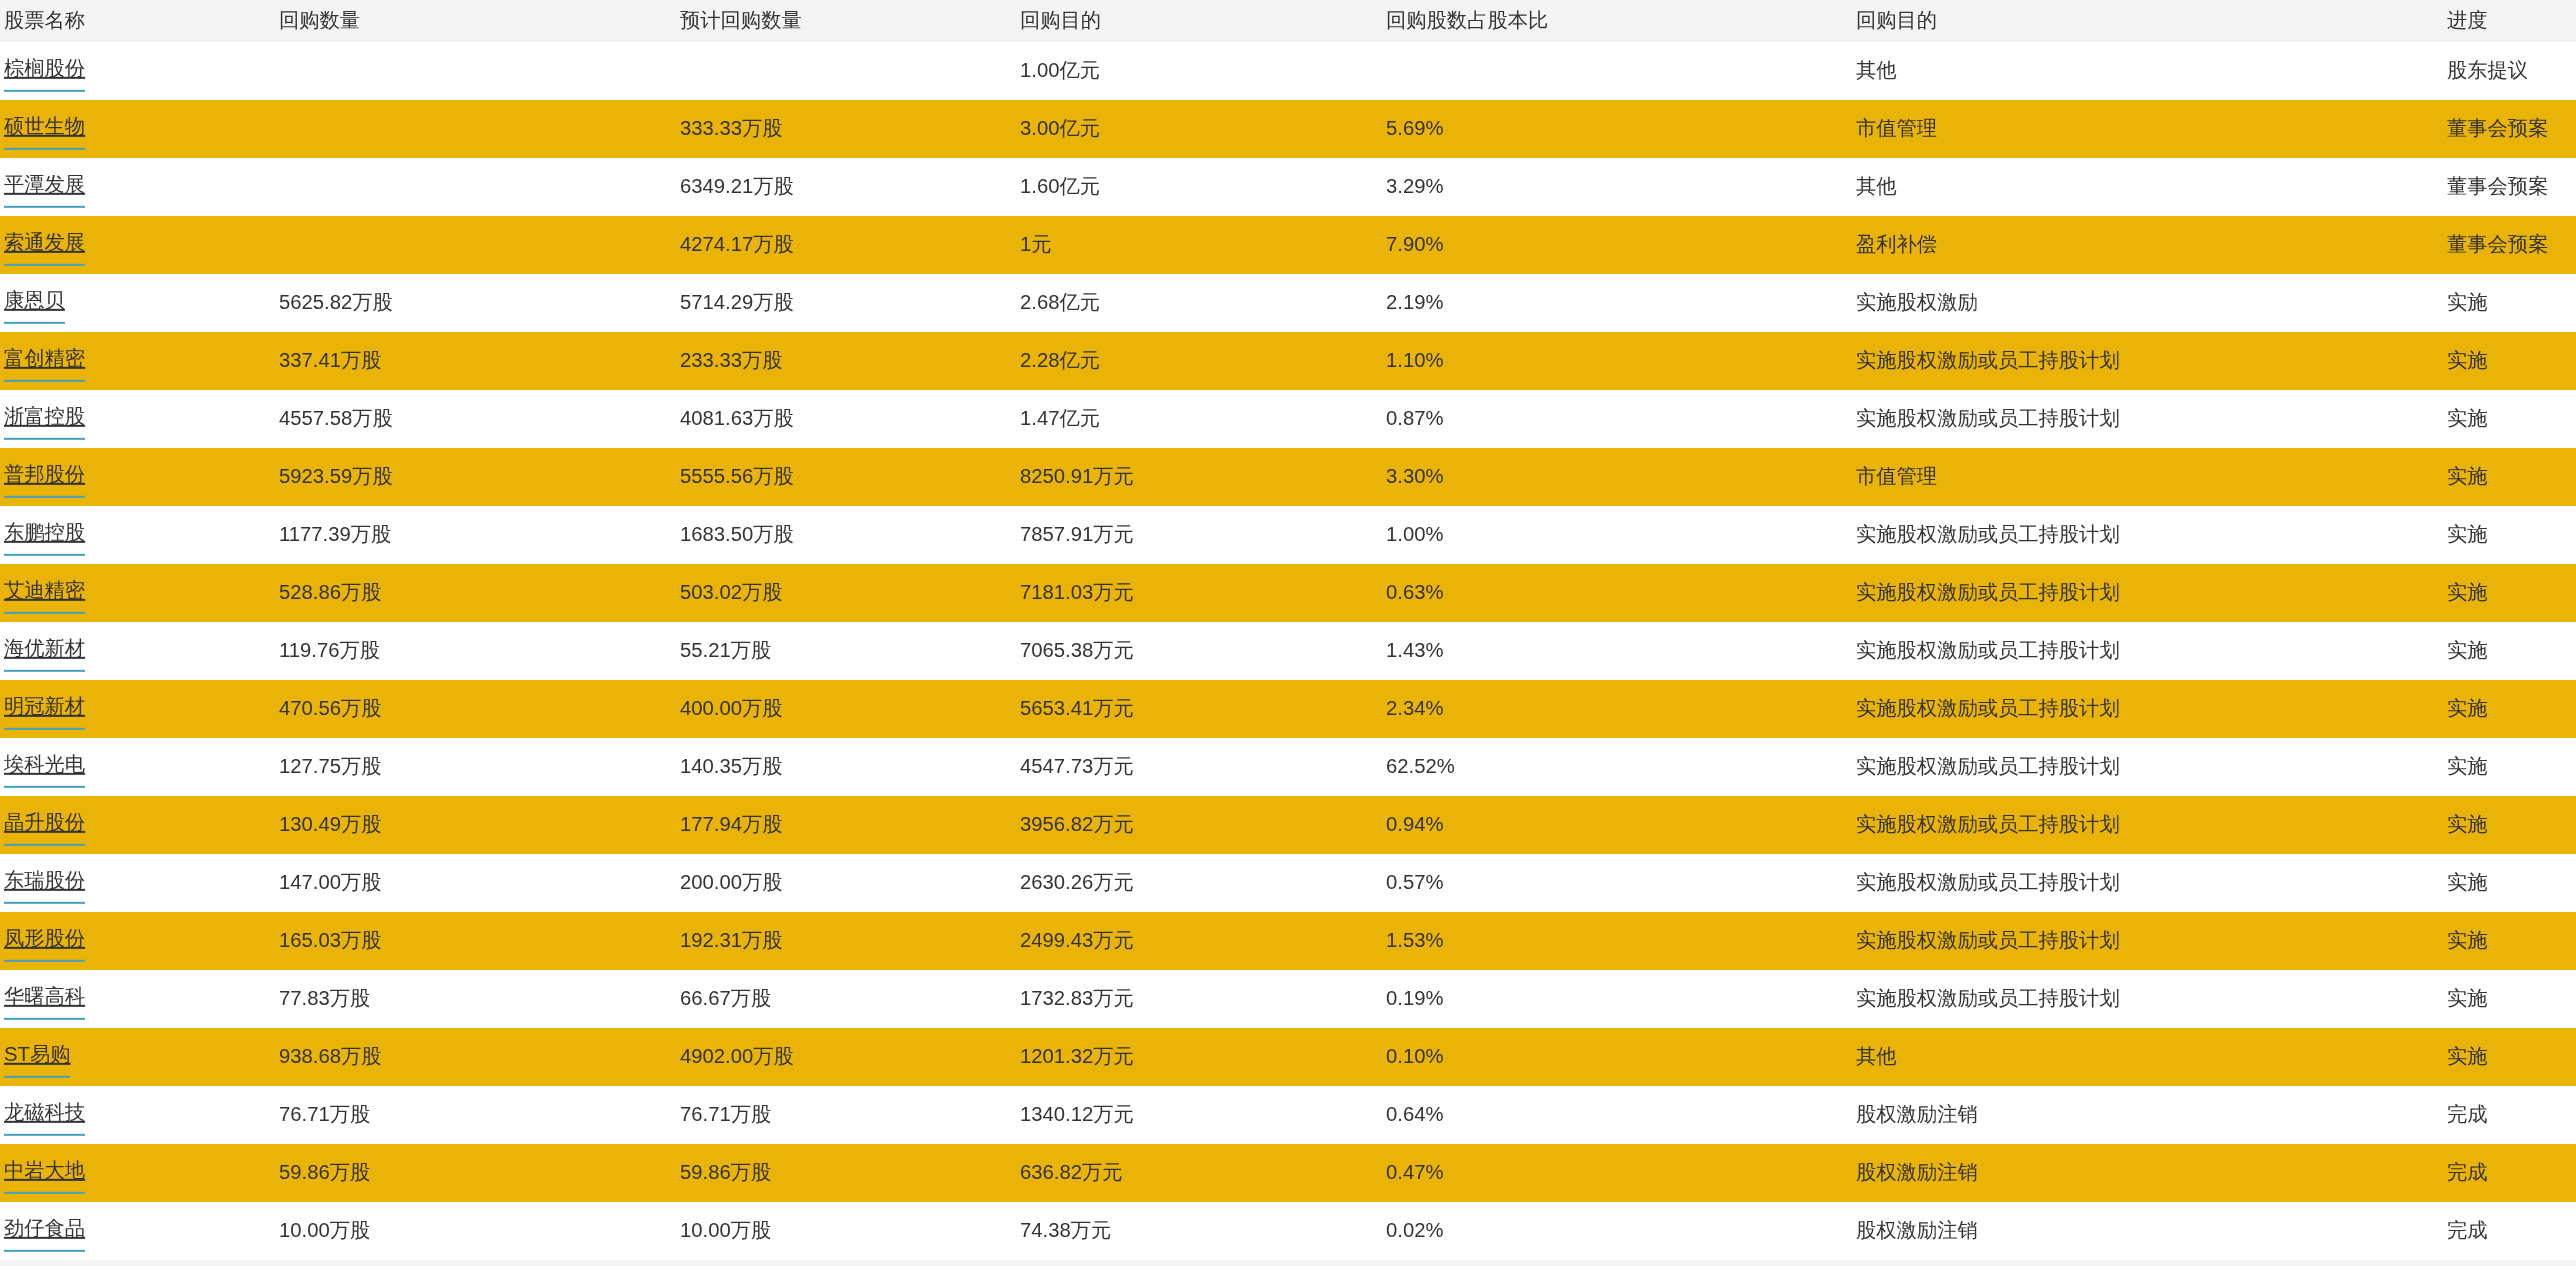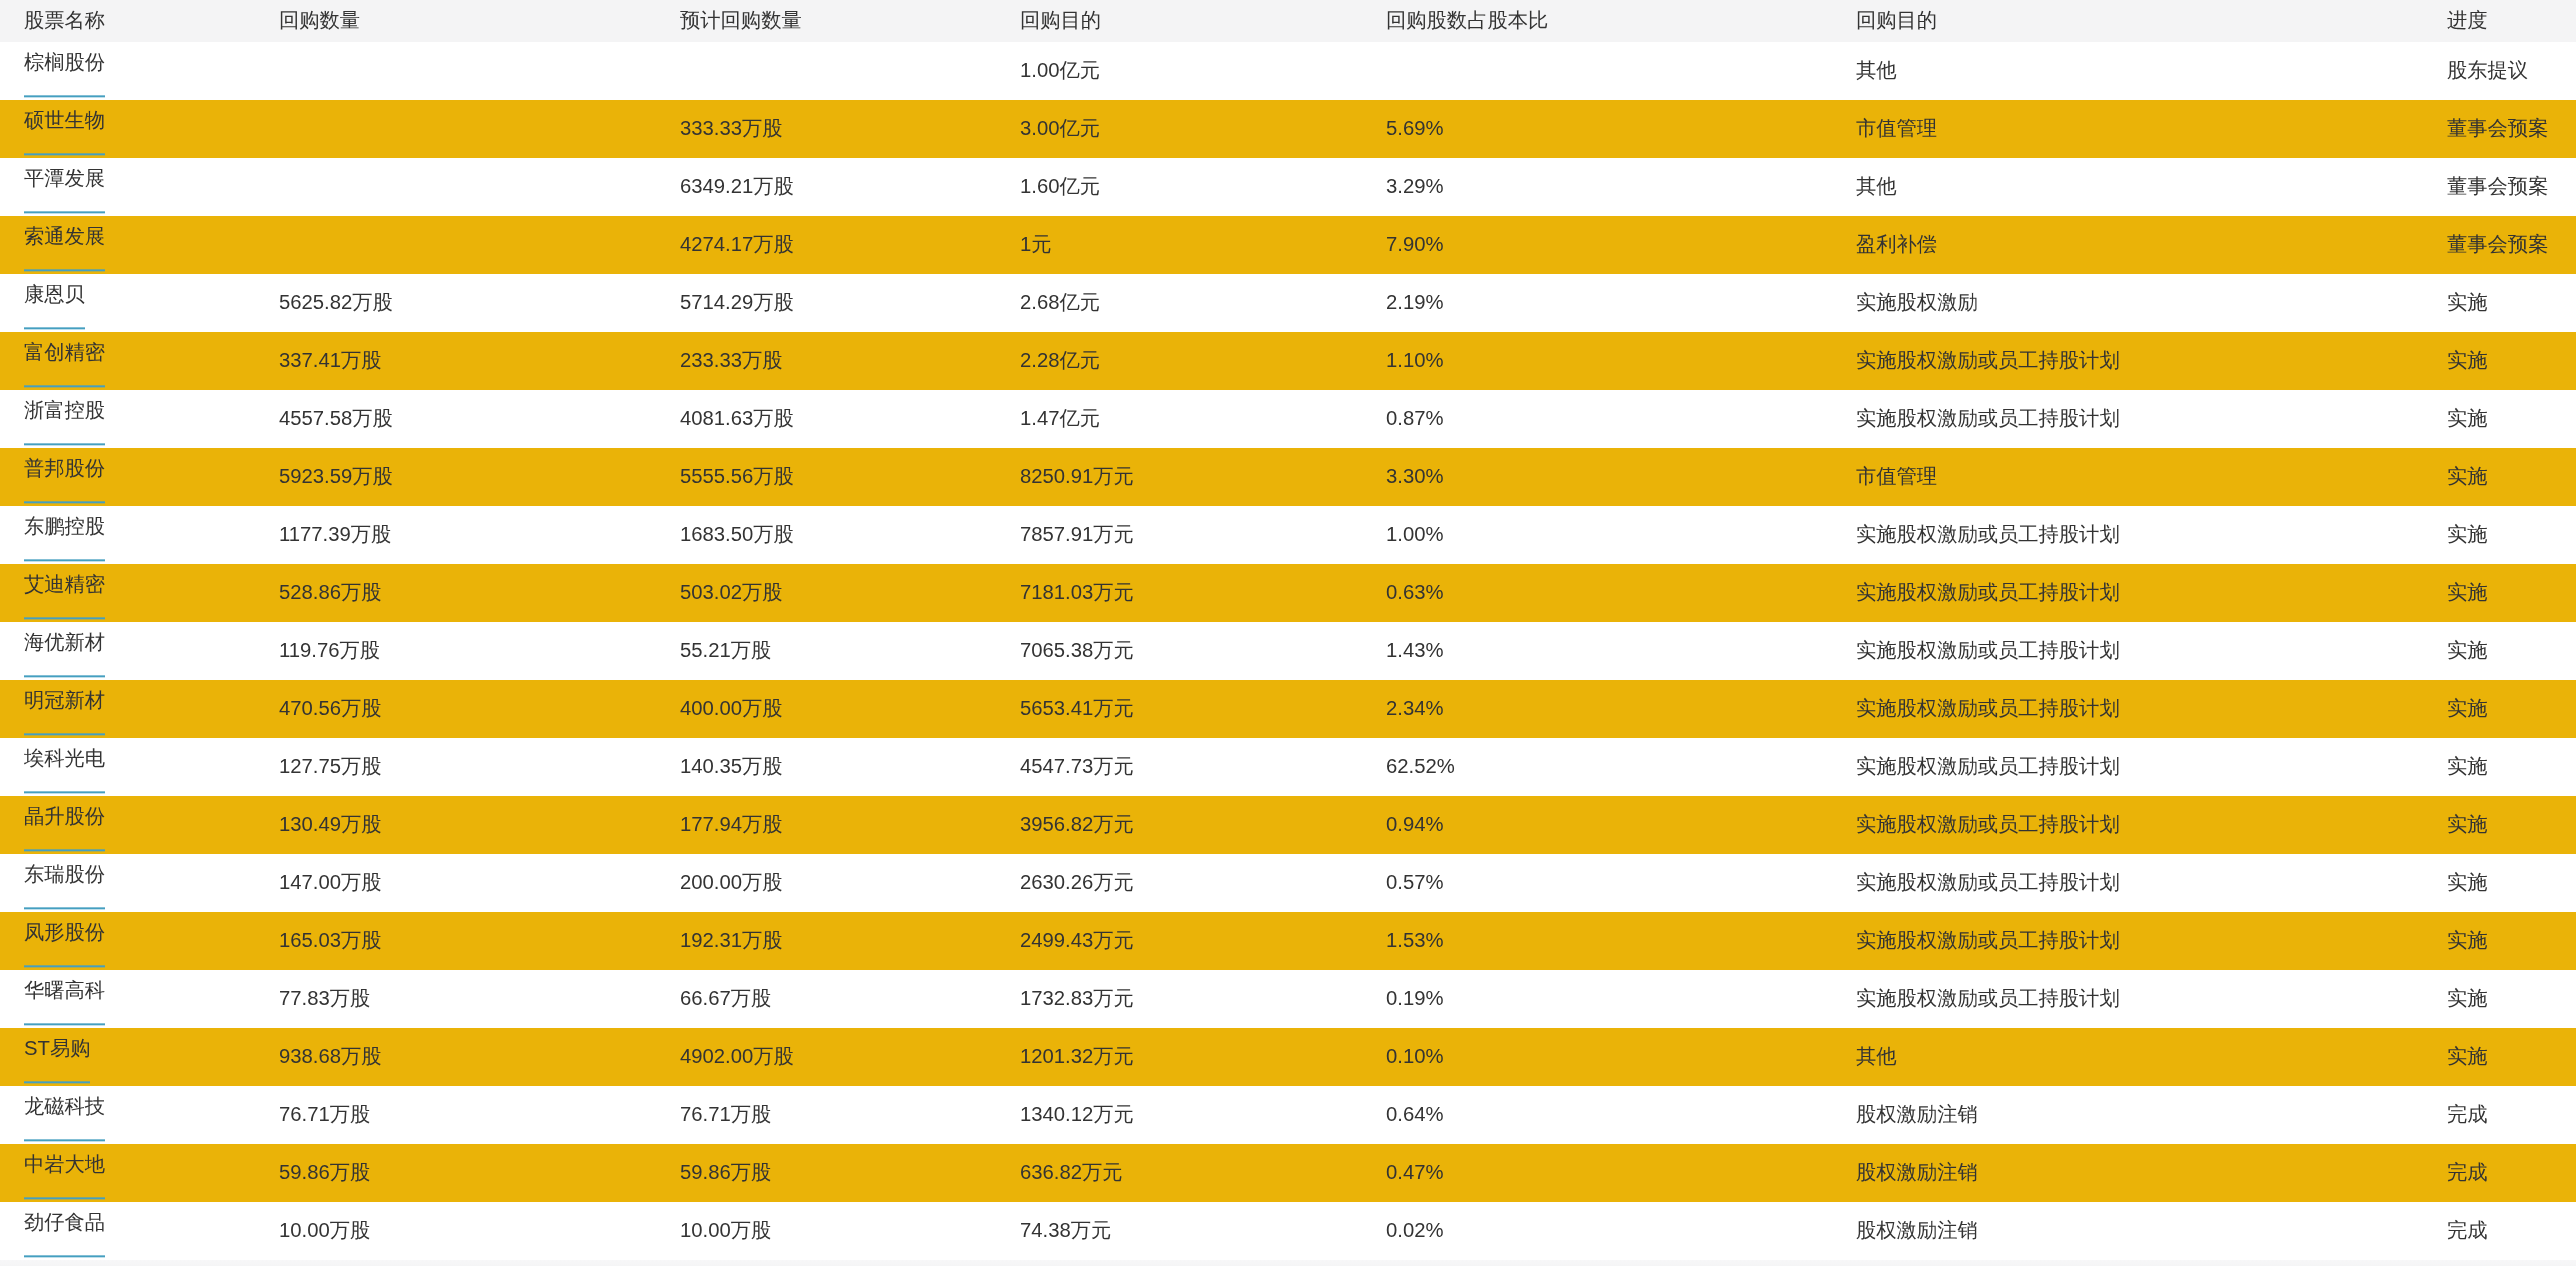--- a/index.html
+++ b/index.html
@@ -25,34 +25,35 @@
   }
   .row.striped{background:#eab308;}
   .cell{
     position:absolute;
     top:50%;
     transform:translateY(-50%);
     white-space:nowrap;
     line-height:1.15;
   }
   
-  .c1{left:24px;}
+  .c1{left:4px;}
   .c2{left:279px;}
   .c3{left:644px;margin-left:36px;}
   .c4{left:1020px;}
   .c5{left:1386px;}
   .c6{left:1856px;}
   .c7{left:2447px;}
   
   .tbody .cell.c1{top:calc(50% + 3.4px);}
   .name-link{
     display:inline-block;
-    padding-bottom:20px;
+    padding-bottom:9px;
     border-bottom:2.5px solid #459fc0;
     cursor:pointer;
+    text-decoration:underline;
   }
   .partial-row{
     height:15.2px;
     background:linear-gradient(180deg,#f7f7f8 0%,#f3f3f4 70%);
   }
 </style>
 </head>
 <body>
 
 <div class="page">

